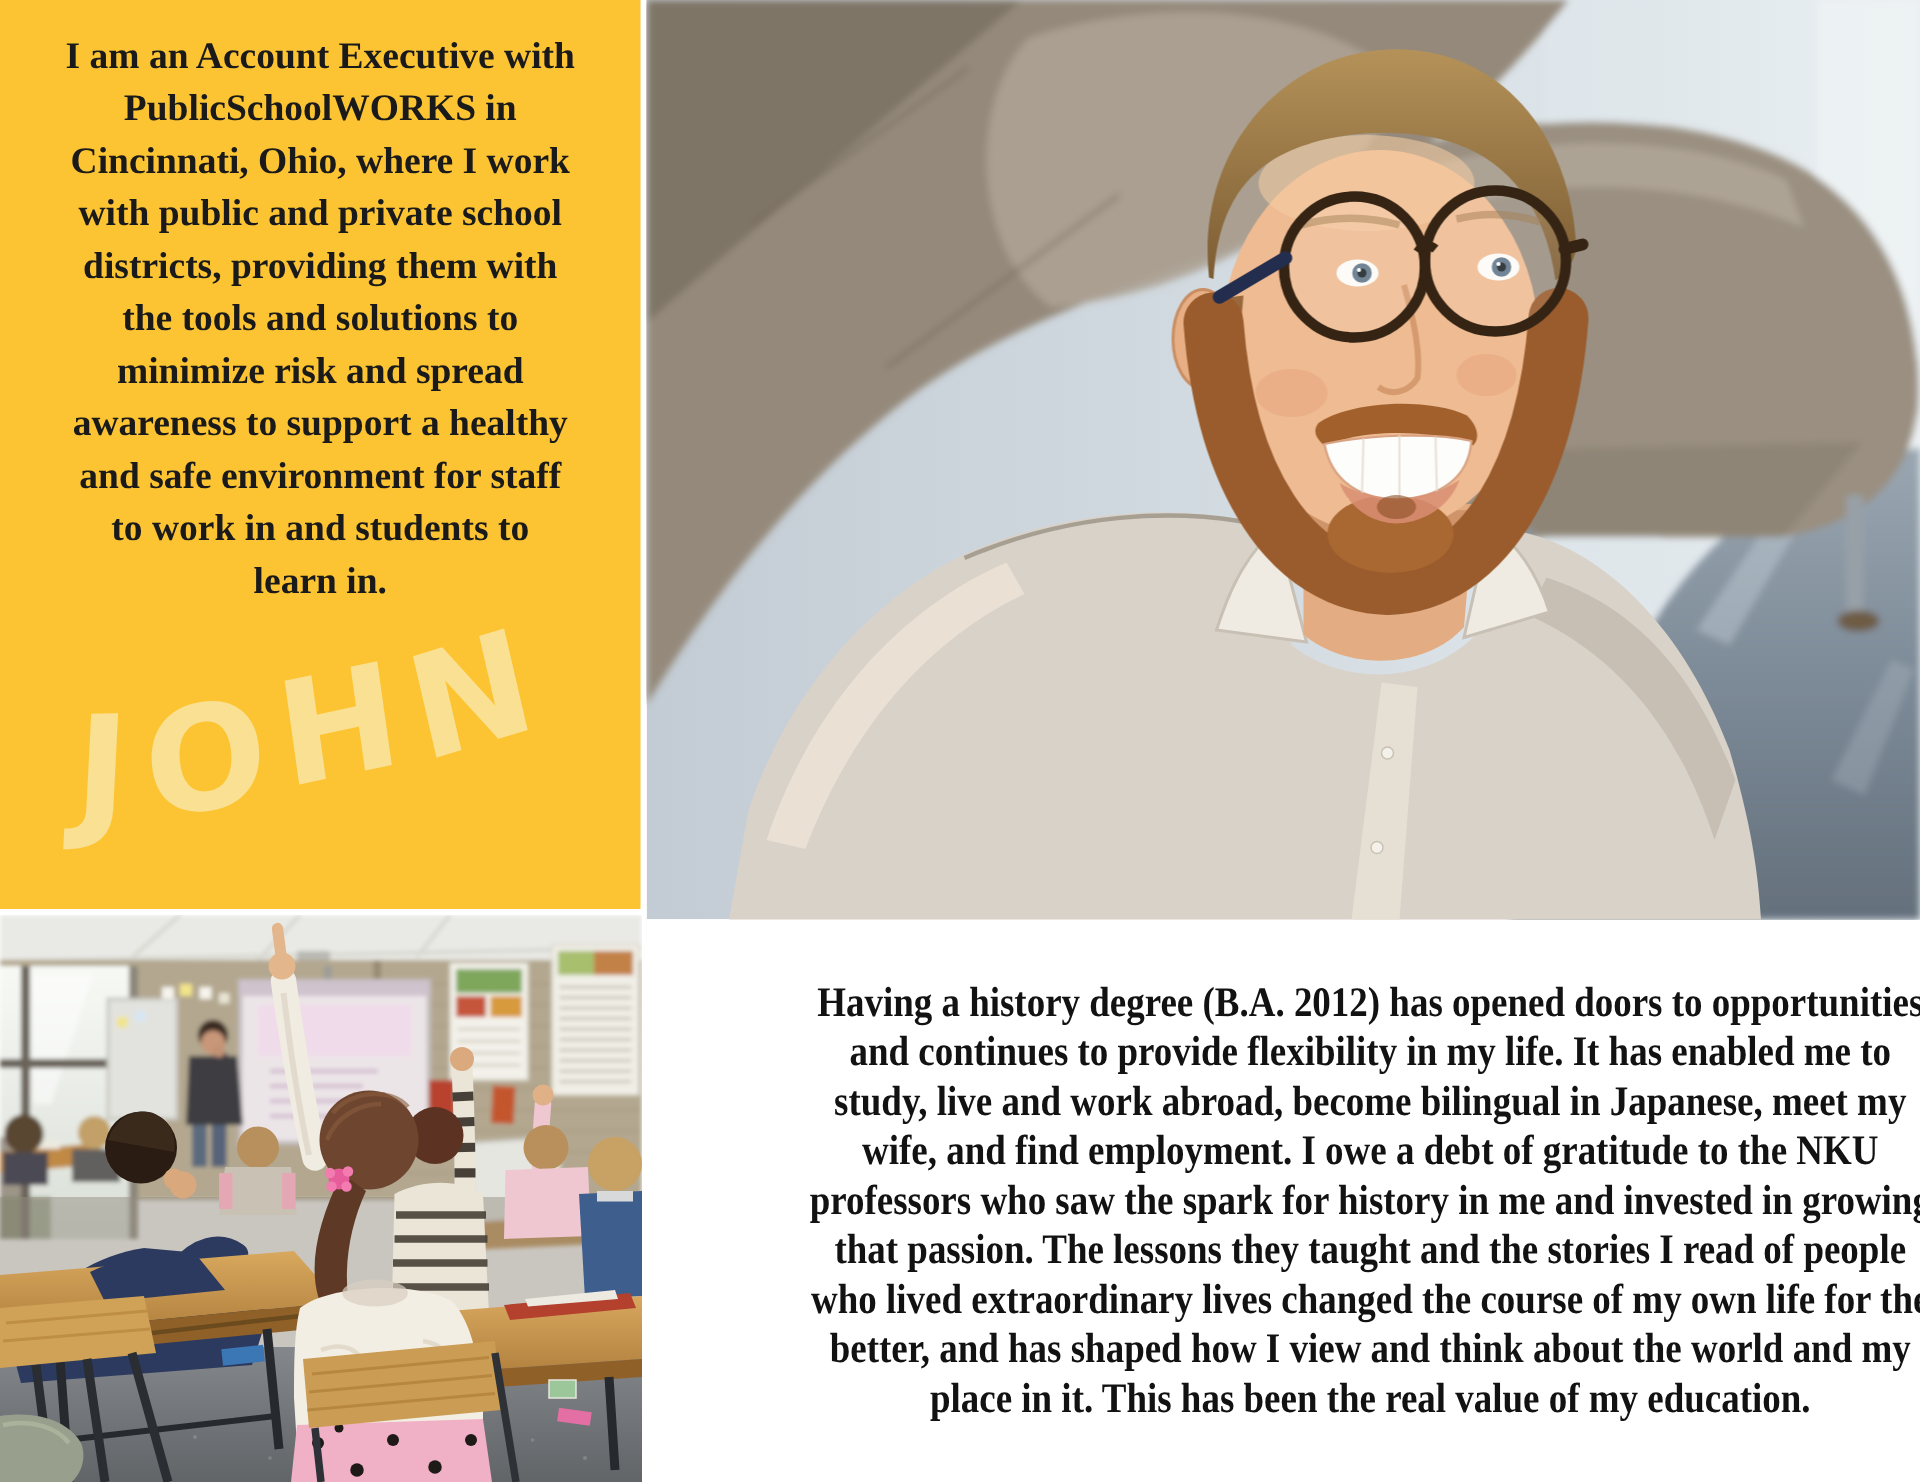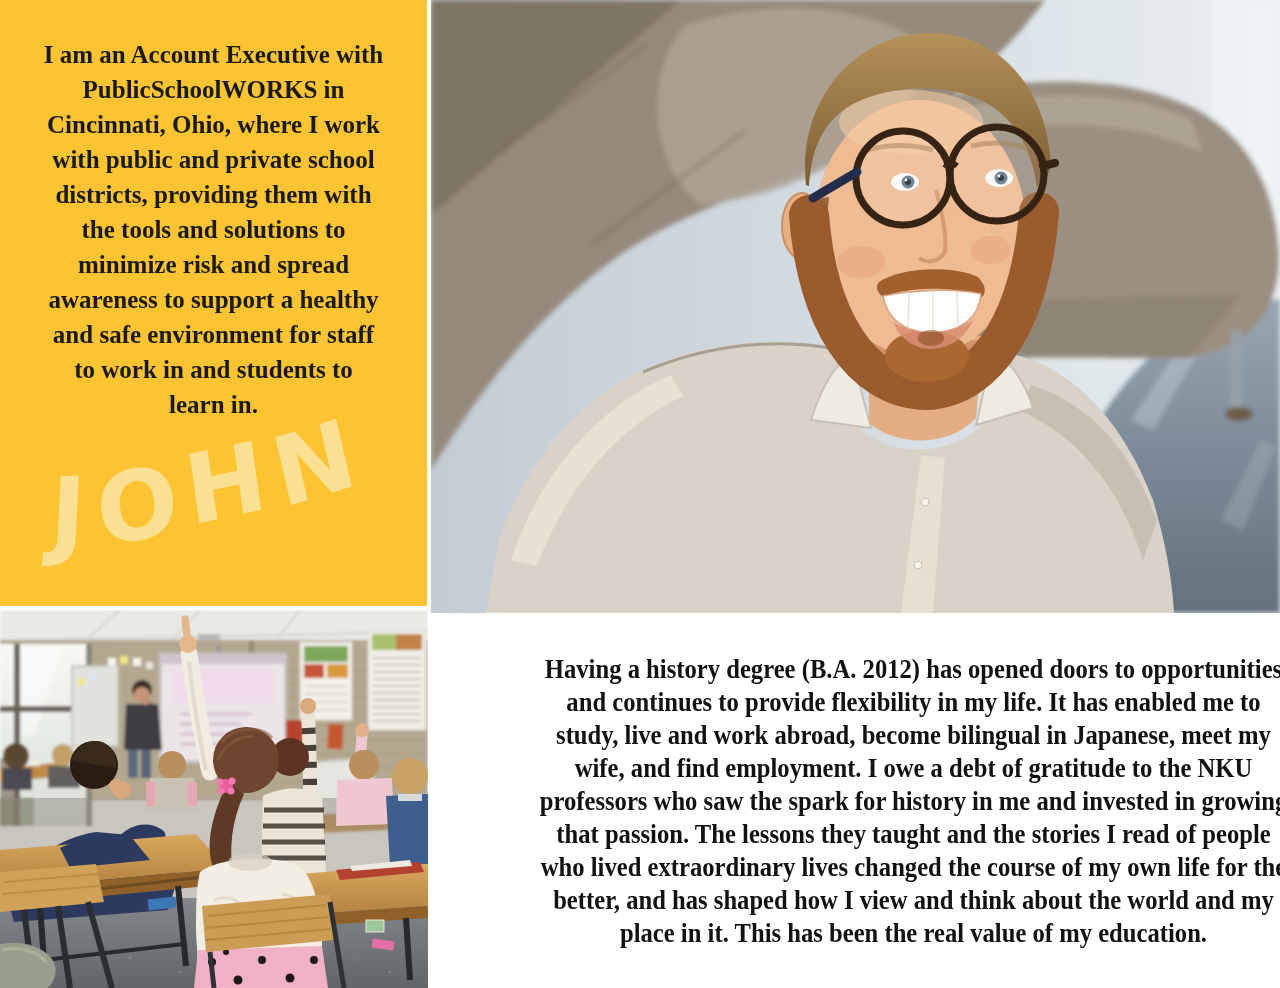--- a/index.html
+++ b/index.html
@@ -6,21 +6,21 @@
   .canvas{
     position:relative;width:1280px;height:988px;background:#ffffff;
     overflow:hidden;font-family:"Liberation Serif",serif;
   }
   
   .intro-card{
     position:absolute;left:0;top:0;width:427px;height:606px;
     background:#FCC433;
   }
   .intro-text{
-    margin:17px;padding:20px 14px 0 14px;
+    margin:0;padding:20px 14px 0 14px;
     font-family:"Liberation Serif",serif;
     font-weight:700;font-size:25px;line-height:35px;
     color:#1A1A1A;text-align:center;white-space:pre-line;
   }
   .name-mark{
     position:absolute;left:28px;top:408px;width:360px;height:160px;
     font-family:"DejaVu Sans",sans-serif;font-weight:700;
     font-size:96px;letter-spacing:10px;color:#FAE093;
     text-align:center;transform:rotate(-8deg) skewX(-4deg);
     transform-origin:50% 50%;line-height:160px;user-select:none;

